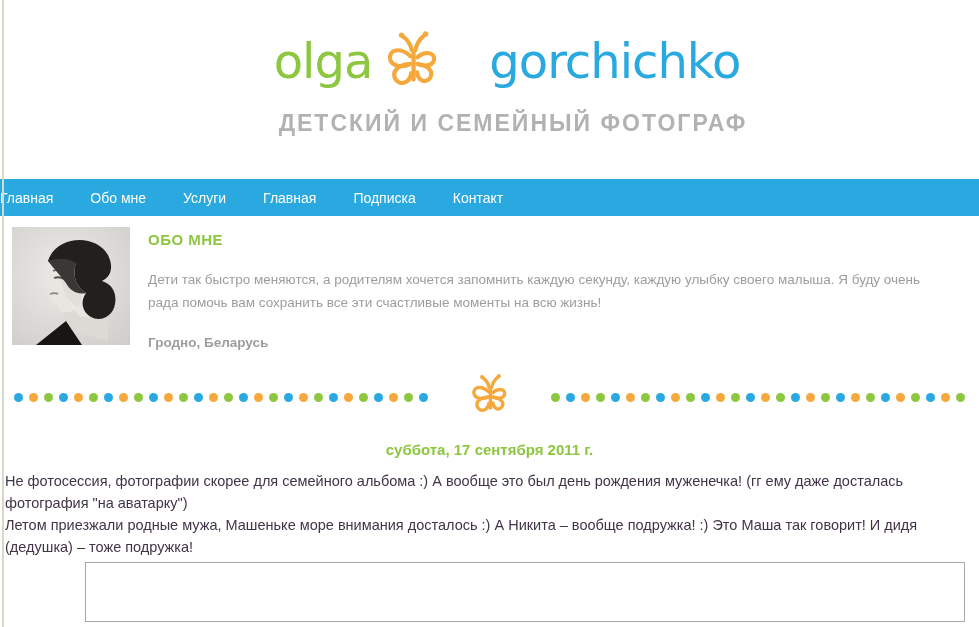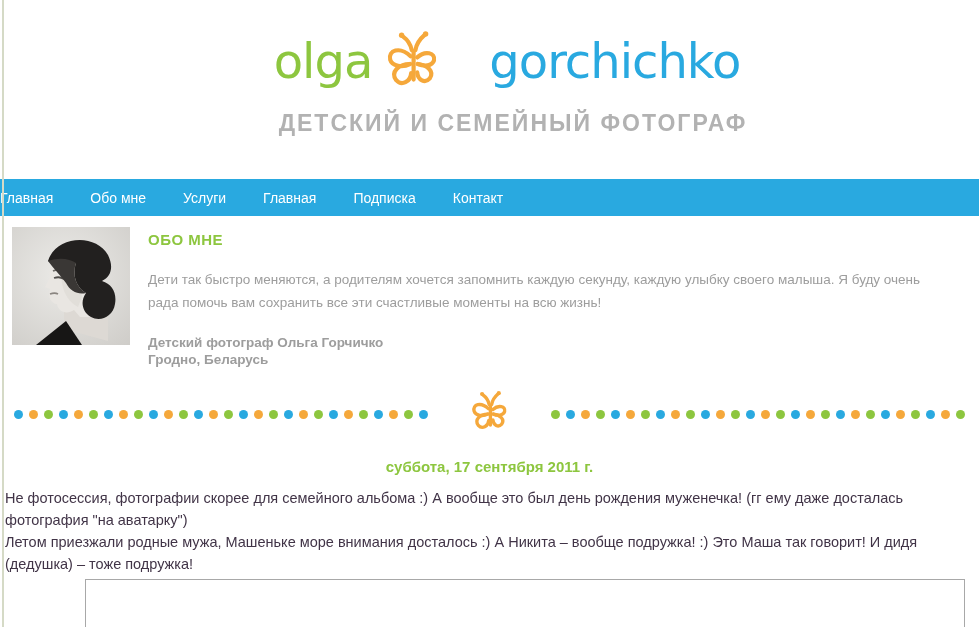--- a/index.html
+++ b/index.html
@@ -138,21 +138,20 @@
 
       <path d="M36 34 C44 8 84 6 96 28 C102 40 99 50 90 54 C100 57 105 66 103 77 C101 90 88 95 79 90 C70 85 68 74 74 66 C64 60 60 48 64 36 C56 42 44 40 36 34 Z" fill="#22201f"></path>
       <path d="M36 34 C48 30 58 32 64 36 C60 48 64 60 74 66 C66 68 58 64 54 56 C48 48 42 42 36 34 Z" fill="#3a3735"></path>
 
       <path d="M24 118 L54 94 L70 118 Z" fill="#171615"></path>
     </svg>
   </div>
   <div class="about-text">
     <h2 class="about-title">ОБО МНЕ</h2>
     <p class="about-desc">Дети так быстро меняются, а родителям хочется запомнить каждую секунду, каждую улыбку своего малыша. Я буду очень рада помочь вам сохранить все эти счастливые моменты на всю жизнь!</p>
-    <p class="about-name">Детский фотограф Ольга Горчичко</p>
     <p class="about-location">Гродно, Беларусь</p>
   </div>
 </section>
 
 <div class="dots-divider">
   <div class="dots-run">
       <span class="dot" style="background: rgb(41, 169, 224);"></span>
       <span class="dot" style="background: rgb(245, 168, 59);"></span>
       <span class="dot" style="background: rgb(141, 198, 63);"></span>
       <span class="dot" style="background: rgb(41, 169, 224);"></span>

